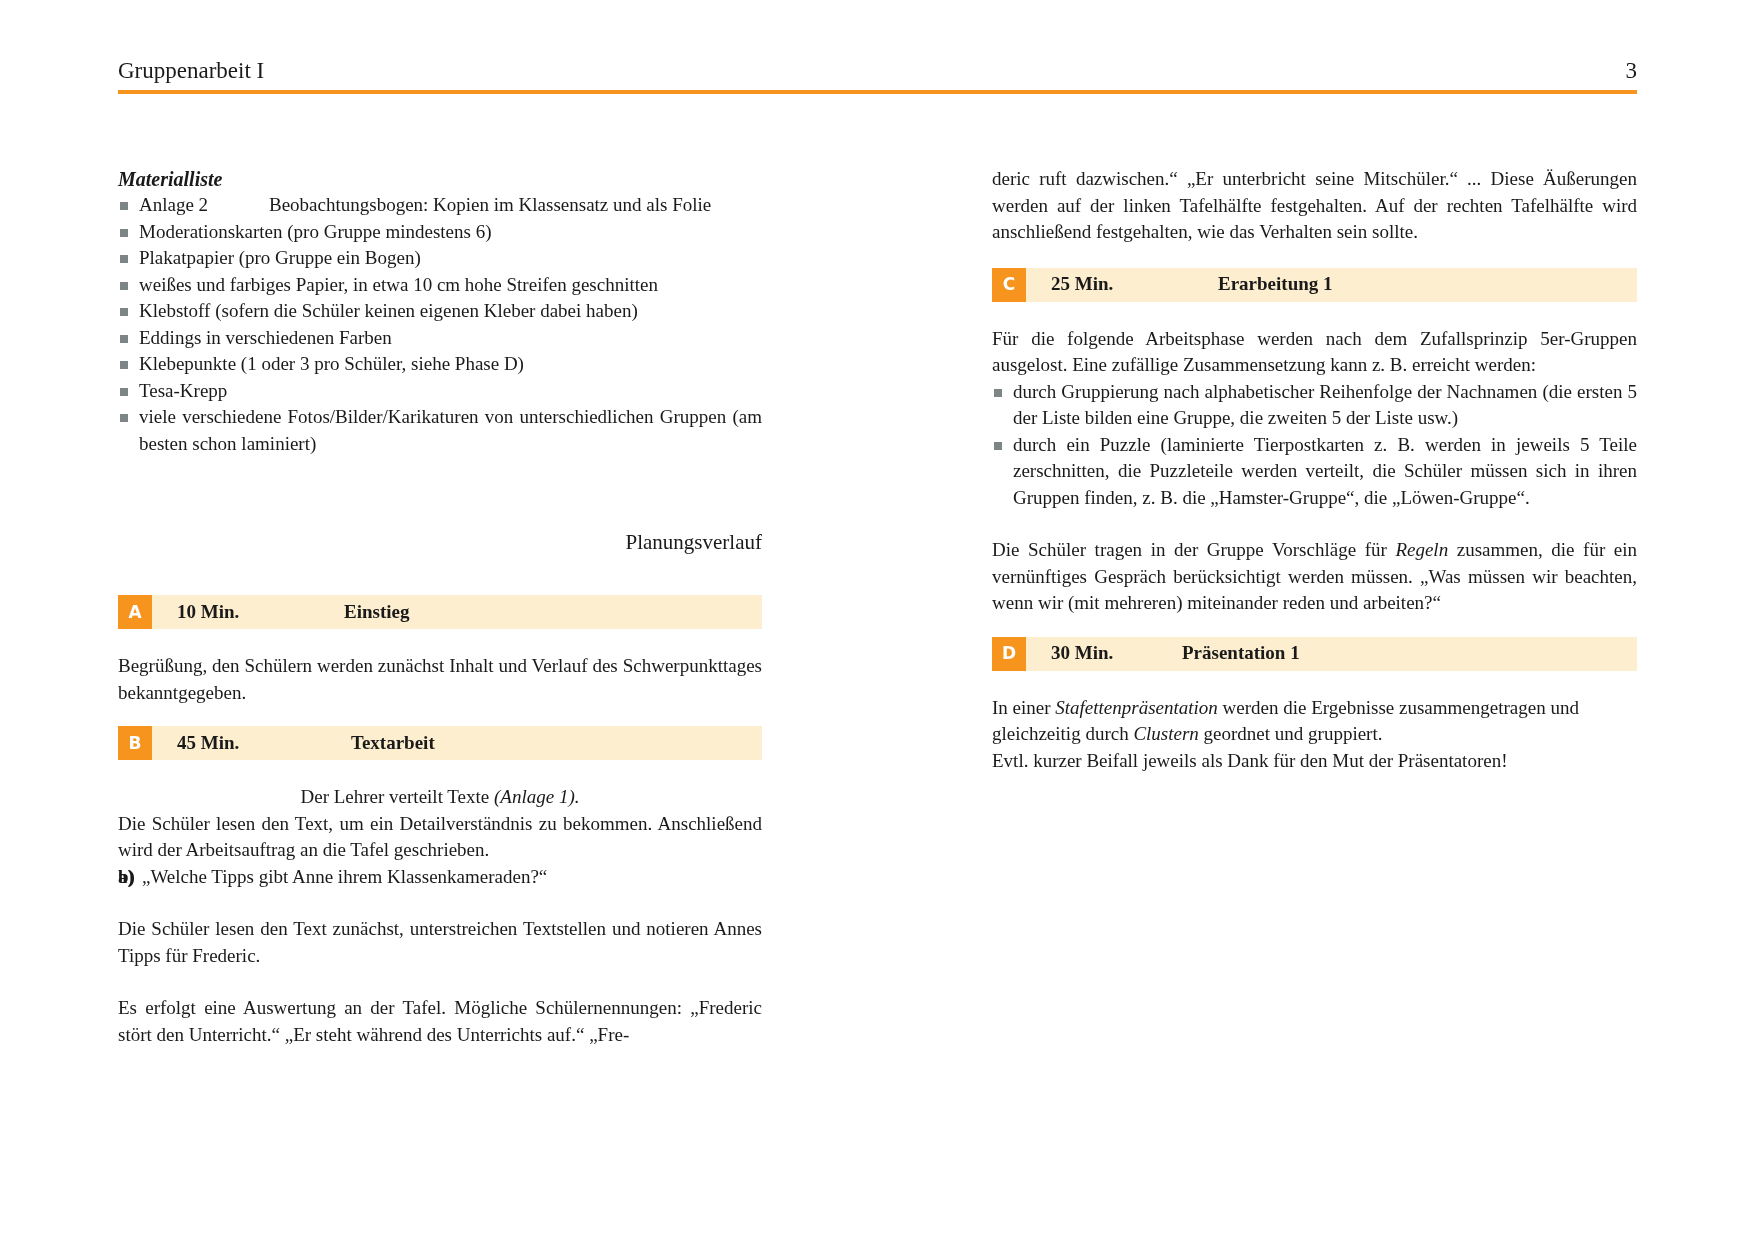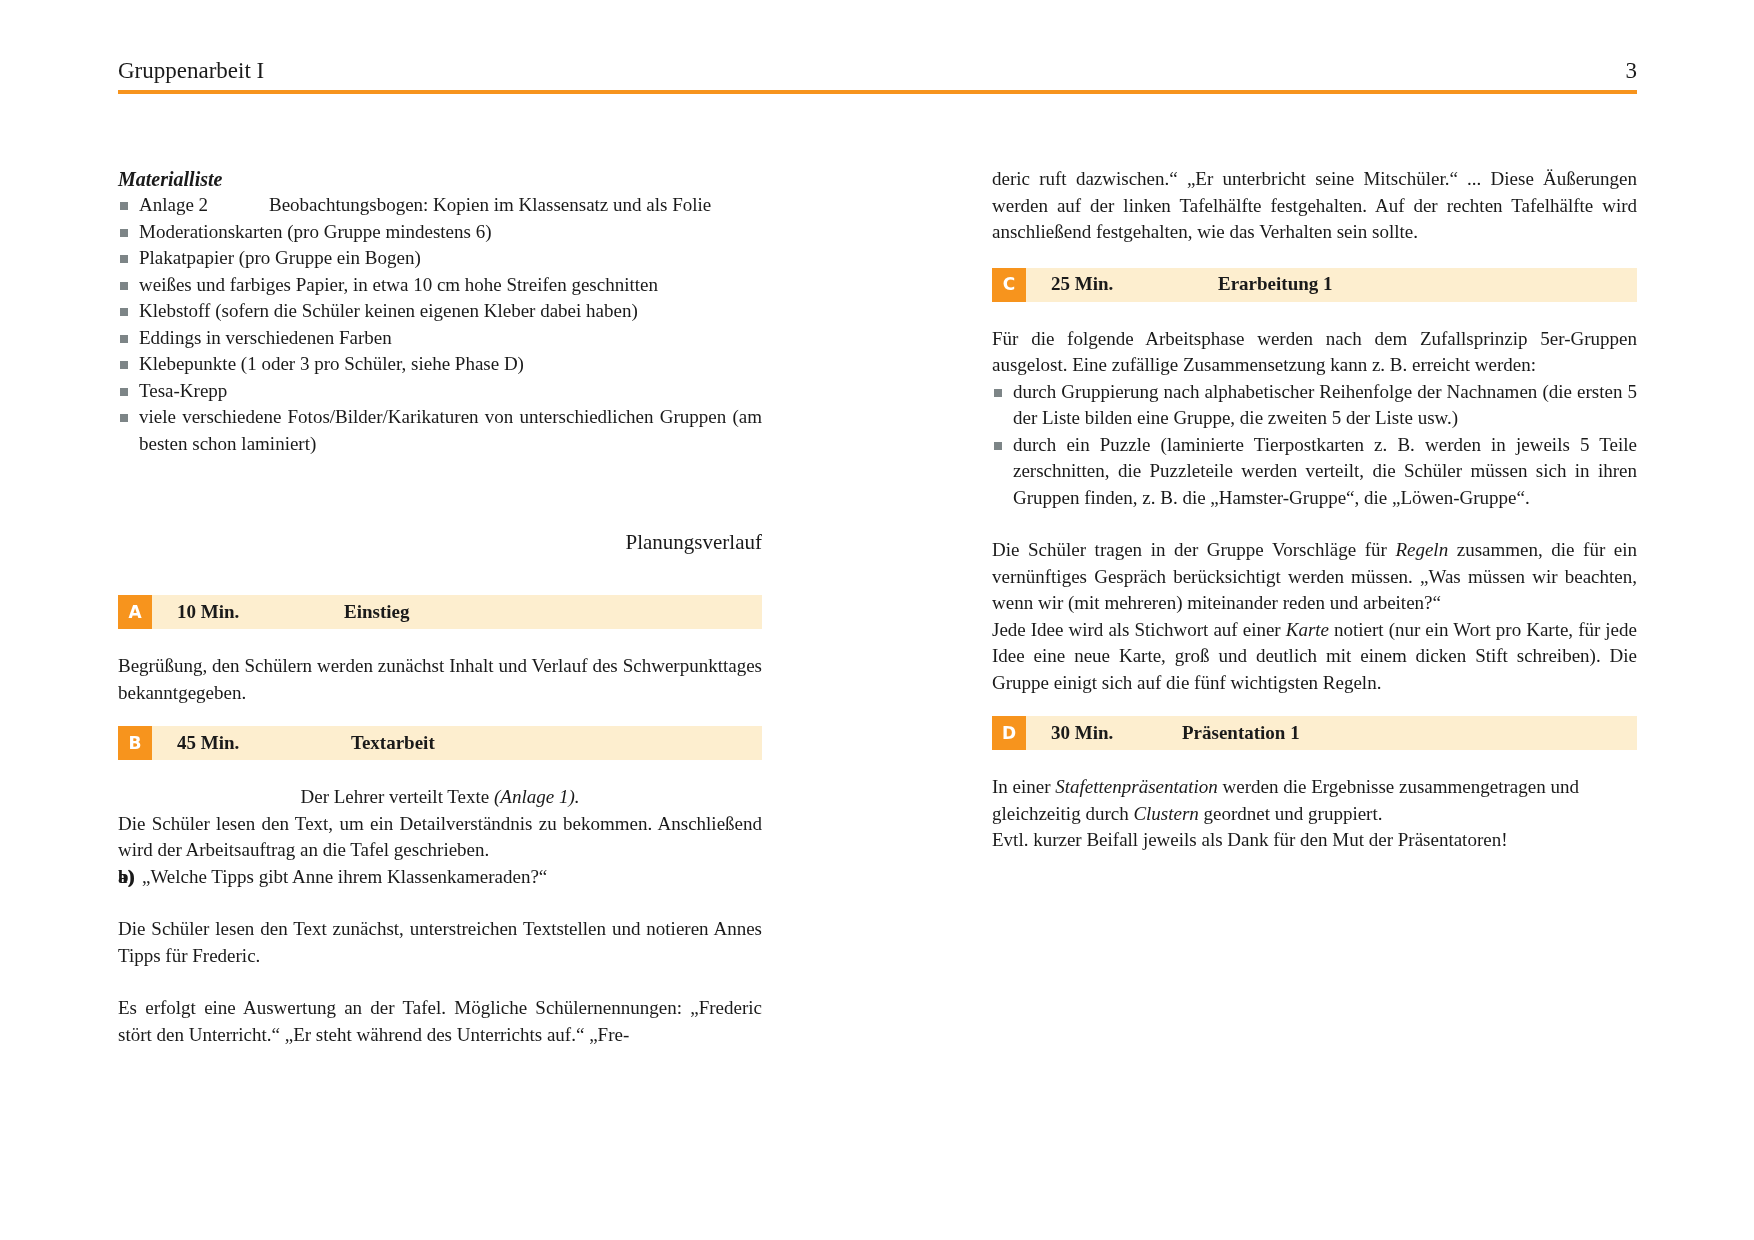--- a/index.html
+++ b/index.html
@@ -97,21 +97,20 @@
     <span class="name" style="left:226px">Erarbeitung 1</span>
   </div>
   <div style="height:24px"></div>
   <p>Für die folgende Arbeitsphase werden nach dem Zufallsprinzip 5er-Gruppen ausgelost. Eine zufällige Zusammensetzung kann z. B. erreicht werden:</p>
   <ul class="blist">
     <li style="text-align:justify">durch Gruppierung nach alphabetischer Reihenfolge der Nachnamen (die ersten 5 der Liste bilden eine Gruppe, die zweiten 5 der Liste usw.)</li>
     <li style="text-align:justify">durch ein Puzzle (laminierte Tierpostkarten z. B. werden in jeweils 5 Teile zerschnitten, die Puzzleteile werden verteilt, die Schüler müssen sich in ihren Gruppen finden, z. B. die „Hamster-Gruppe“, die „Löwen-Gruppe“.</li>
   </ul>
   <div style="height:26px"></div>
   <p><span>Die Schüler tragen in der Gruppe Vorschläge für </span><em>Regeln</em><span> zusammen, die für ein vernünftiges Gespräch berücksichtigt werden müssen. „Was müssen wir beachten, wenn wir (mit mehreren) miteinander reden und arbeiten?“</span></p>
-  <p><span>Jede Idee wird als Stichwort auf einer </span><em>Karte</em><span> notiert (nur ein Wort pro Karte, für jede Idee eine neue Karte, groß und deutlich mit einem dicken Stift schreiben). Die Gruppe einigt sich auf die fünf wichtigsten Regeln.</span></p>
   <div style="height:20px"></div>
 
   <div class="phase">
     <div class="badge">D</div>
     <span class="time">30 Min.</span>
     <span class="name" style="left:190px">Präsentation 1</span>
   </div>
   <div style="height:24px"></div>
   <p style="text-align:left"><span>In einer </span><em>Stafettenpräsentation</em><span> werden die Ergebnisse zusammengetragen und gleichzeitig durch </span><em>Clustern</em><span> geordnet und gruppiert.</span></p>
   <p style="text-align:left">Evtl. kurzer Beifall jeweils als Dank für den Mut der Präsentatoren!</p>

